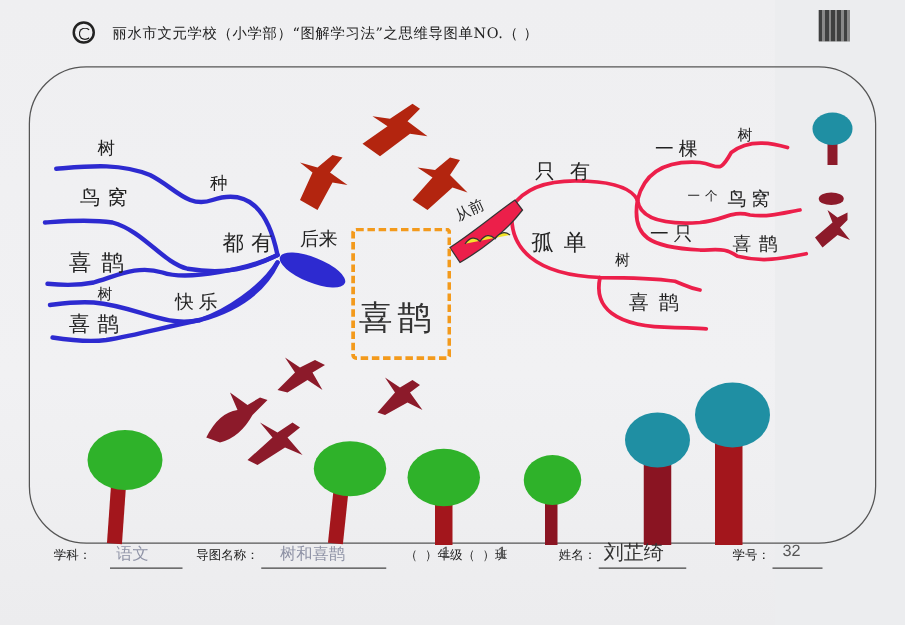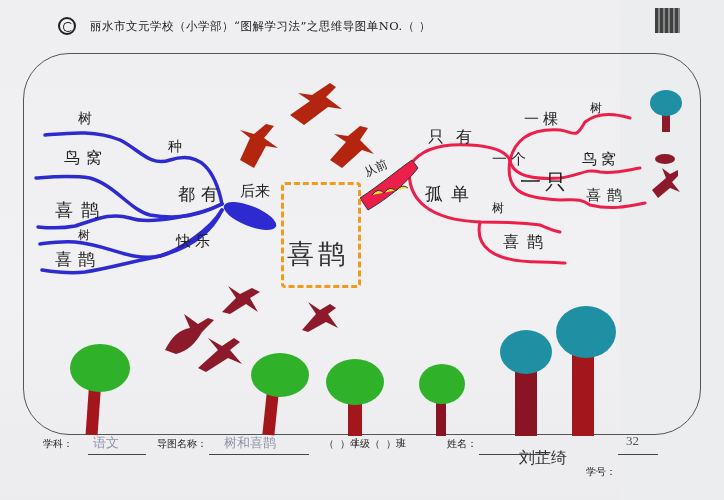--- a/index.html
+++ b/index.html
@@ -11,21 +11,21 @@
   .title { font-size:11.5px; color:#222; letter-spacing:0.5px; }
   .qr { position:absolute; left:655px; top:8px; width:25px; height:25px; background:
       repeating-linear-gradient(90deg,#222 0 3px,#777 3px 5px),#333; opacity:.85; }
   .frame { position:absolute; left:23px; top:53px; width:678px; height:382px; border:1.3px solid #555; border-radius:46px; box-sizing:border-box; }
   svg.art { position:absolute; left:0; top:0; }
   .hw { position:absolute; font-family:"DejaVu Sans", sans-serif; color:#222; font-weight:300; white-space:nowrap; }
   .center-box { position:absolute; left:281px; top:182px; width:80px; height:106px; border:3px dashed #f39a1c; border-radius:4px; box-sizing:border-box; }
   .center-text { position:absolute; font-family:"DejaVu Sans", sans-serif; font-size:27px; color:#333; font-weight:200; letter-spacing:4px; }
   .footer { position:absolute; top:437px; left:40px; font-size:10px; color:#222; font-family:Liberation Mono, monospace; }
   .ffield { position:absolute; top:436px; height:18px; border-bottom:1px solid #444; }
-  .fval { position:absolute; font-family:Liberation Serif, serif; color:#8f93a6; font-size:13px; }
+  .fval { position:absolute; font-family:Liberation Sans, sans-serif; color:#8f93a6; font-size:13px; }
   .fval.dark { color:#333; font-size:16px; }
 </style>
 </head>
 <body>
 
 <div class="sheet">
 
   <div class="header">
     <div class="logo"></div>
     <span class="title">丽水市文元学校（小学部）“图解学习法”之思维导图单NO.（ ）</span>
@@ -94,48 +94,48 @@
 
   <div class="center-box"></div>
   <div class="center-text" style="left:287px;top:236px;">喜鹊</div>
 
   <div class="hw" style="left:240px;top:182px;font-size:15px;">后来</div>
   <div class="hw" style="left:168px;top:138px;font-size:14px;">种</div>
   <div class="hw" style="left:78px;top:110px;font-size:14px;">树</div>
   <div class="hw" style="left:142px;top:183px;font-size:17px;letter-spacing:6px;margin-left:36px;">都有</div>
   <div class="hw" style="left:64px;top:148px;font-size:16px;letter-spacing:6px;">鸟窝</div>
   <div class="hw" style="left:55px;top:198px;font-size:18px;letter-spacing:8px;">喜鹊</div>
-  <div class="hw" style="left:140px;top:232px;font-size:15px;letter-spacing:4px;margin-left:36px;">快乐</div>
+  <div class="hw" style="left:140px;top:232px;font-size:15px;letter-spacing:4px;">快乐</div>
   <div class="hw" style="left:78px;top:227px;font-size:12px;">树</div>
   <div class="hw" style="left:55px;top:248px;font-size:17px;letter-spacing:6px;">喜鹊</div>
 
   <div class="hw" style="left:364px;top:160px;font-size:12px;transform:rotate(-25deg);">从前</div>
   <div class="hw" style="left:428px;top:127px;font-size:16px;letter-spacing:12px;">只有</div>
   <div class="hw" style="left:524px;top:110px;font-size:15px;letter-spacing:4px;">一棵</div>
   <div class="hw" style="left:590px;top:100px;font-size:12px;">树</div>
-  <div class="hw" style="left:492px;top:150px;font-size:15px;letter-spacing:4px;">一个</div>
+  <div class="hw" style="left:550px;top:150px;font-size:10px;letter-spacing:4px;">一个</div>
   <div class="hw" style="left:582px;top:150px;font-size:15px;letter-spacing:4px;">鸟窝</div>
-  <div class="hw" style="left:520px;top:168px;font-size:21px;letter-spacing:4px;">一只</div>
+  <div class="hw" style="left:520px;top:178px;font-size:15px;letter-spacing:4px;">一只</div>
   <div class="hw" style="left:586px;top:186px;font-size:15px;letter-spacing:6px;">喜鹊</div>
   <div class="hw" style="left:425px;top:182px;font-size:18px;letter-spacing:8px;">孤单</div>
   <div class="hw" style="left:492px;top:200px;font-size:12px;">树</div>
   <div class="hw" style="left:503px;top:232px;font-size:16px;letter-spacing:8px;">喜鹊</div>
 
   <div class="footer" style="left:43px;">学科：</div>
   <div class="ffield" style="left:88px;width:58px;"></div>
   <div class="fval" style="left:93px;top:434px;">语文</div>
 
   <div class="footer" style="left:157px;">导图名称：</div>
   <div class="ffield" style="left:209px;width:100px;"></div>
   <div class="fval" style="left:224px;top:434px;">树和喜鹊</div>
 
   <div class="footer" style="left:324px;">（ ）年级（ ）班</div>
   <div class="fval" style="left:353px;top:434px;color:#555;">1</div>
   <div class="fval" style="left:398px;top:434px;color:#555;">1</div>
 
   <div class="footer" style="left:447px;">姓名：</div>
   <div class="ffield" style="left:479px;width:70px;"></div>
-  <div class="fval dark" style="left:483px;top:448px;margin-left:36px;">刘芷绮</div>
+  <div class="fval dark" style="left:483px;top:432px;">刘芷绮</div>
 
-  <div class="footer" style="left:586px;margin-top:28px;">学号：</div>
+  <div class="footer" style="left:586px;">学号：</div>
   <div class="ffield" style="left:618px;width:40px;"></div>
   <div class="fval" style="left:626px;top:433px;color:#555;">32</div>
 </div>
 
 </body></html>

